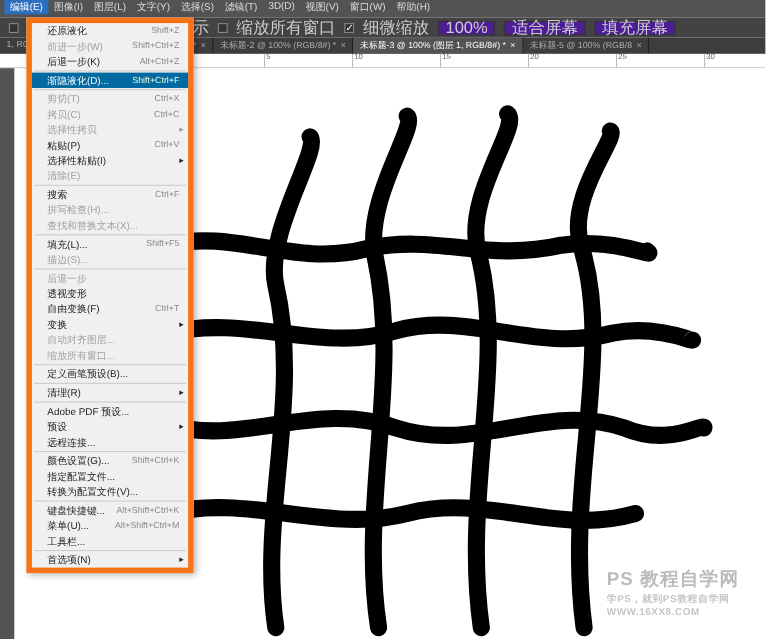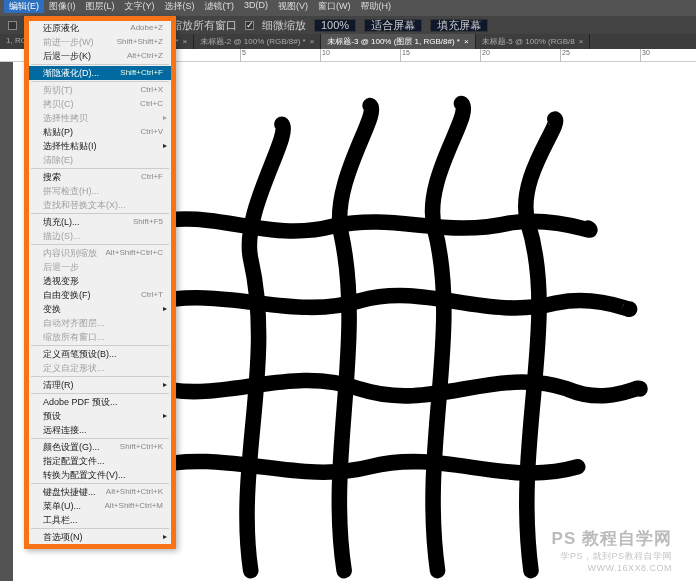--- a/index.html
+++ b/index.html
@@ -1,42 +1,42 @@
 <!DOCTYPE html>
 <html><head>
 <meta charset="utf-8">
 <style>
 *{margin:0;padding:0;box-sizing:border-box;font-family:"Microsoft YaHei",Arial,sans-serif;-webkit-user-select:none}
 body{width:696px;height:581px;background:#fff;overflow:hidden;position:relative}
 .menubar{background:#535353;height:16px;display:flex;align-items:flex-start;padding:0 4px;font-size:9px;color:#ddd}
 .menubar span{padding:0 5px;cursor:default}
 .menubar span.hi{background:#2d6fbf;color:#fff}
-.toolbar{background:#434343;height:18px;display:flex;align-items:center;font-size:11px;color:#ccc;padding:0 8px;gap:8px}
+.toolbar{background:#434343;height:18px;display:flex;align-items:center;font-size:15px;color:#ccc;padding:0 8px;gap:8px}
 .toolbar .cb{width:9px;height:9px;border:1px solid #888;display:inline-block;background:#333;position:relative}
 .toolbar .cb.on::after{content:"✓";position:absolute;top:-2px;left:0;font-size:9px;color:#fff}
-.toolbar .btn{background:#0f172a;border:1px solid #333;padding:0 6px;height:13px;line-height:11px}
+.toolbar .btn{background:#4c1d95;border:1px solid #333;padding:0 6px;height:13px;line-height:11px}
 .tabs{background:#3d3d3d;height:15px;display:flex;font-size:8px;color:#aaa;overflow:hidden}
 .tabs .tab{padding:2px 6px;border-right:1px solid #222;white-space:nowrap}
 .tabs .tab.active{background:#535353;color:#fff}
 .tabs .tab .x{margin-left:4px}
 .ruler-h{background:#fff;height:13px;border-bottom:1px solid #ccc;position:relative;font-size:7px;color:#666}
 .ruler-h .mrk{position:absolute;top:0;height:13px;border-left:1px solid #bbb;padding-left:1px}
 .dropdown{position:absolute;top:16px;left:24px;width:152px;background:#f0f0f0;border:5px solid #f97316;box-shadow:2px 2px 6px rgba(0,0,0,.3);font-size:9px;color:#222;z-index:100}
 .dropdown .it{display:flex;justify-content:space-between;padding:1px 8px 1px 14px;line-height:12px}
 .dropdown .it.dis{color:#a0a0a0}
 .dropdown .it.hl{background:#0369a1;color:#fff}
 .dropdown .it .sc{color:#888;font-size:8px}
 .dropdown .it.hl .sc{color:#e4ffe4}
 .dropdown hr{border:none;border-top:1px solid #ccc;margin:1px 2px}
 .dropdown .sub::after{content:"▸";position:absolute;right:4px;font-size:8px}
 .dropdown .it{position:relative}
 .canvas{position:absolute;top:62px;left:148px;right:0;bottom:0;background:#fff}
 .canvas svg{width:100%;height:100%}
-.watermark{position:absolute;right:24px;bottom:8px;text-align:right;color:#bbb;font-size:17px;font-weight:600;letter-spacing:1px}
-.watermark .l2{font-size:9px;font-weight:400;letter-spacing:.5px;color:#c6c6c6}
+.watermark{position:absolute;right:24px;bottom:20px;text-align:left;color:#bbb;font-size:17px;font-weight:600;letter-spacing:1px}
+.watermark .l2{font-size:9px;font-weight:700;letter-spacing:.5px;color:#c6c6c6}
 .side-l{position:absolute;left:0;top:62px;width:13px;bottom:0;background:#535353}
 </style>
 </head>
 <body>
 
 <div class="menubar" id="menubar">
     <span class="hi">编辑(E)</span>
     <span>图像(I)</span>
     <span>图层(L)</span>
     <span>文字(Y)</span>
@@ -74,25 +74,25 @@
     <span class="mrk" style="left: 320px;">10</span>
     <span class="mrk" style="left: 400px;">15</span>
     <span class="mrk" style="left: 480px;">20</span>
     <span class="mrk" style="left: 560px;">25</span>
     <span class="mrk" style="left: 640px;">30</span>
   </div>
 
 <div class="dropdown" id="dropdown">
     <div class="it">
       <span>还原液化</span>
-      <span class="sc">Adobe+Z</span>
+      <span class="sc">Shift+Z</span>
     </div>
     <div class="it dis">
       <span>前进一步(W)</span>
-      <span class="sc">Shift+Shift+Z</span>
+      <span class="sc">Shift+Ctrl+Z</span>
     </div>
     <div class="it">
       <span>后退一步(K)</span>
       <span class="sc">Alt+Ctrl+Z</span>
     </div>
     <hr>
     <div class="it hl">
       <span>渐隐液化(D)...</span>
       <span class="sc">Shift+Ctrl+F</span>
     </div>
@@ -132,24 +132,20 @@
     <hr>
     <div class="it">
       <span>填充(L)...</span>
       <span class="sc">Shift+F5</span>
     </div>
     <div class="it dis">
       <span>描边(S)...</span>
     </div>
     <hr>
     <div class="it dis">
-      <span>内容识别缩放</span>
-      <span class="sc">Alt+Shift+Ctrl+C</span>
-    </div>
-    <div class="it dis">
       <span>后退一步</span>
     </div>
     <div class="it">
       <span>透视变形</span>
     </div>
     <div class="it">
       <span>自由变换(F)</span>
       <span class="sc">Ctrl+T</span>
     </div>
     <div class="it sub">
@@ -157,23 +153,20 @@
     </div>
     <div class="it dis">
       <span>自动对齐图层...</span>
     </div>
     <div class="it dis">
       <span>缩放所有窗口...</span>
     </div>
     <hr>
     <div class="it">
       <span>定义画笔预设(B)...</span>
-    </div>
-    <div class="it dis">
-      <span>定义自定形状...</span>
     </div>
     <hr>
     <div class="it sub">
       <span>清理(R)</span>
     </div>
     <hr>
     <div class="it">
       <span>Adobe PDF 预设...</span>
     </div>
     <div class="it sub">

